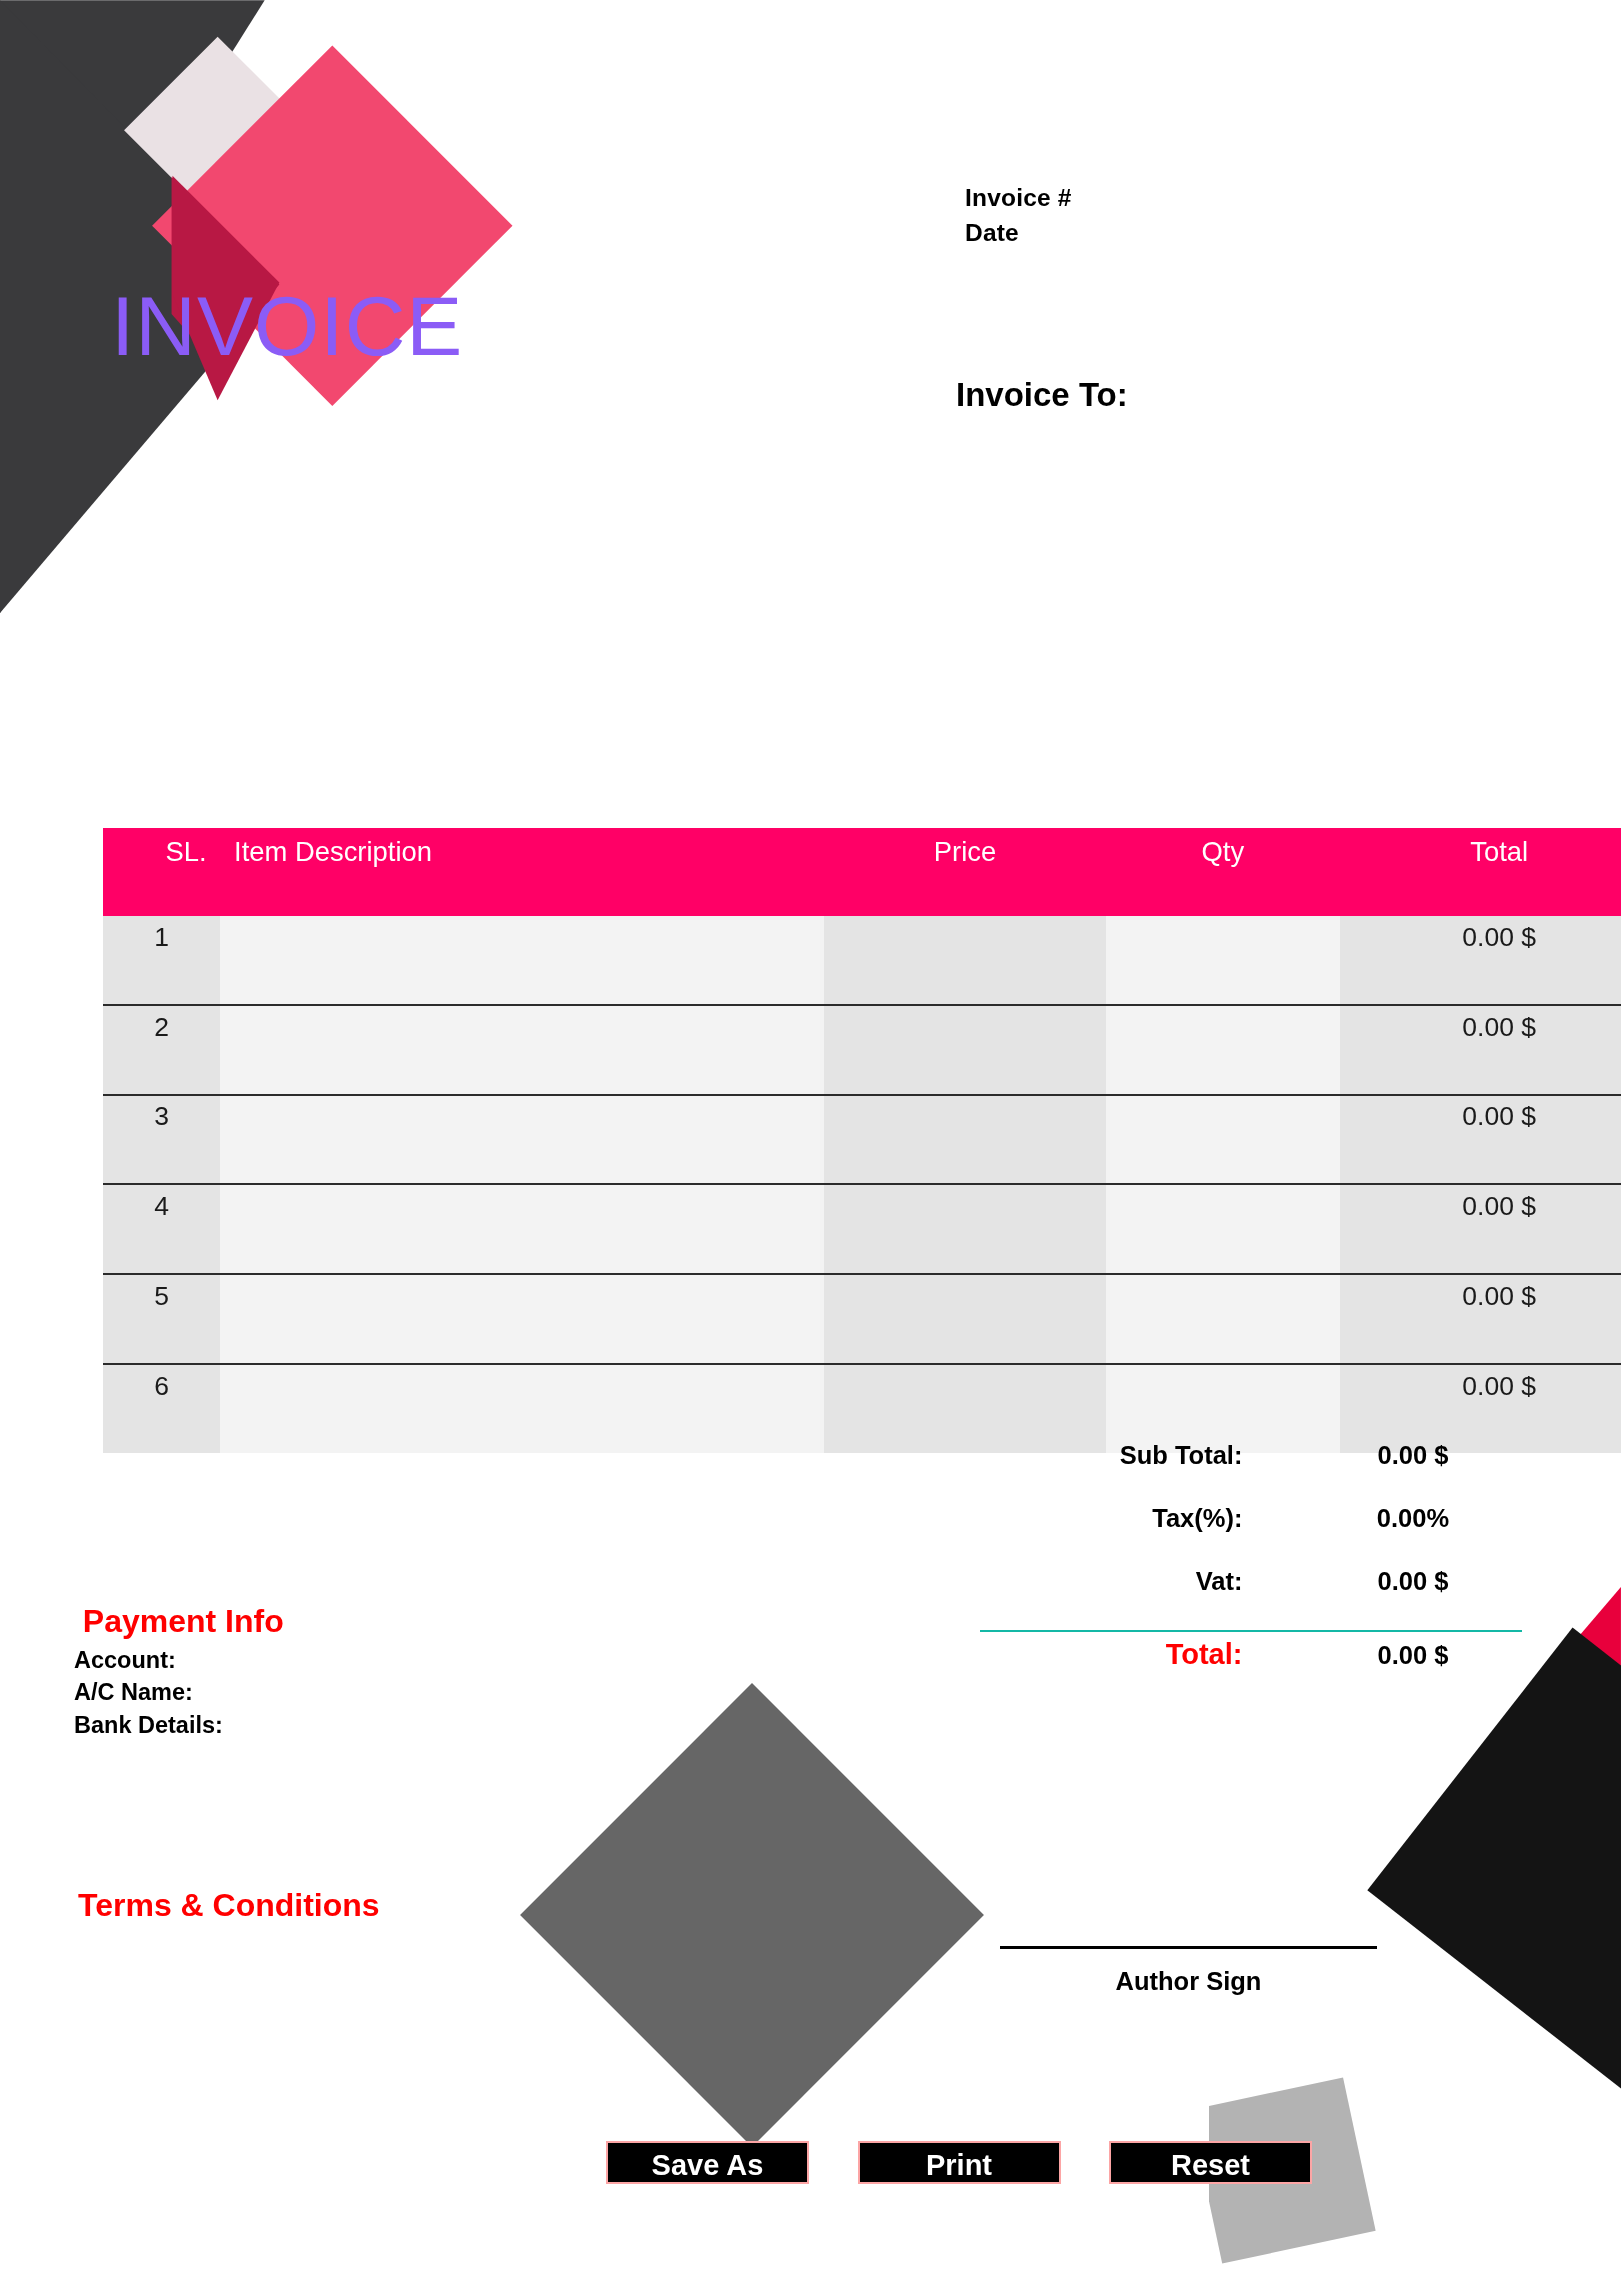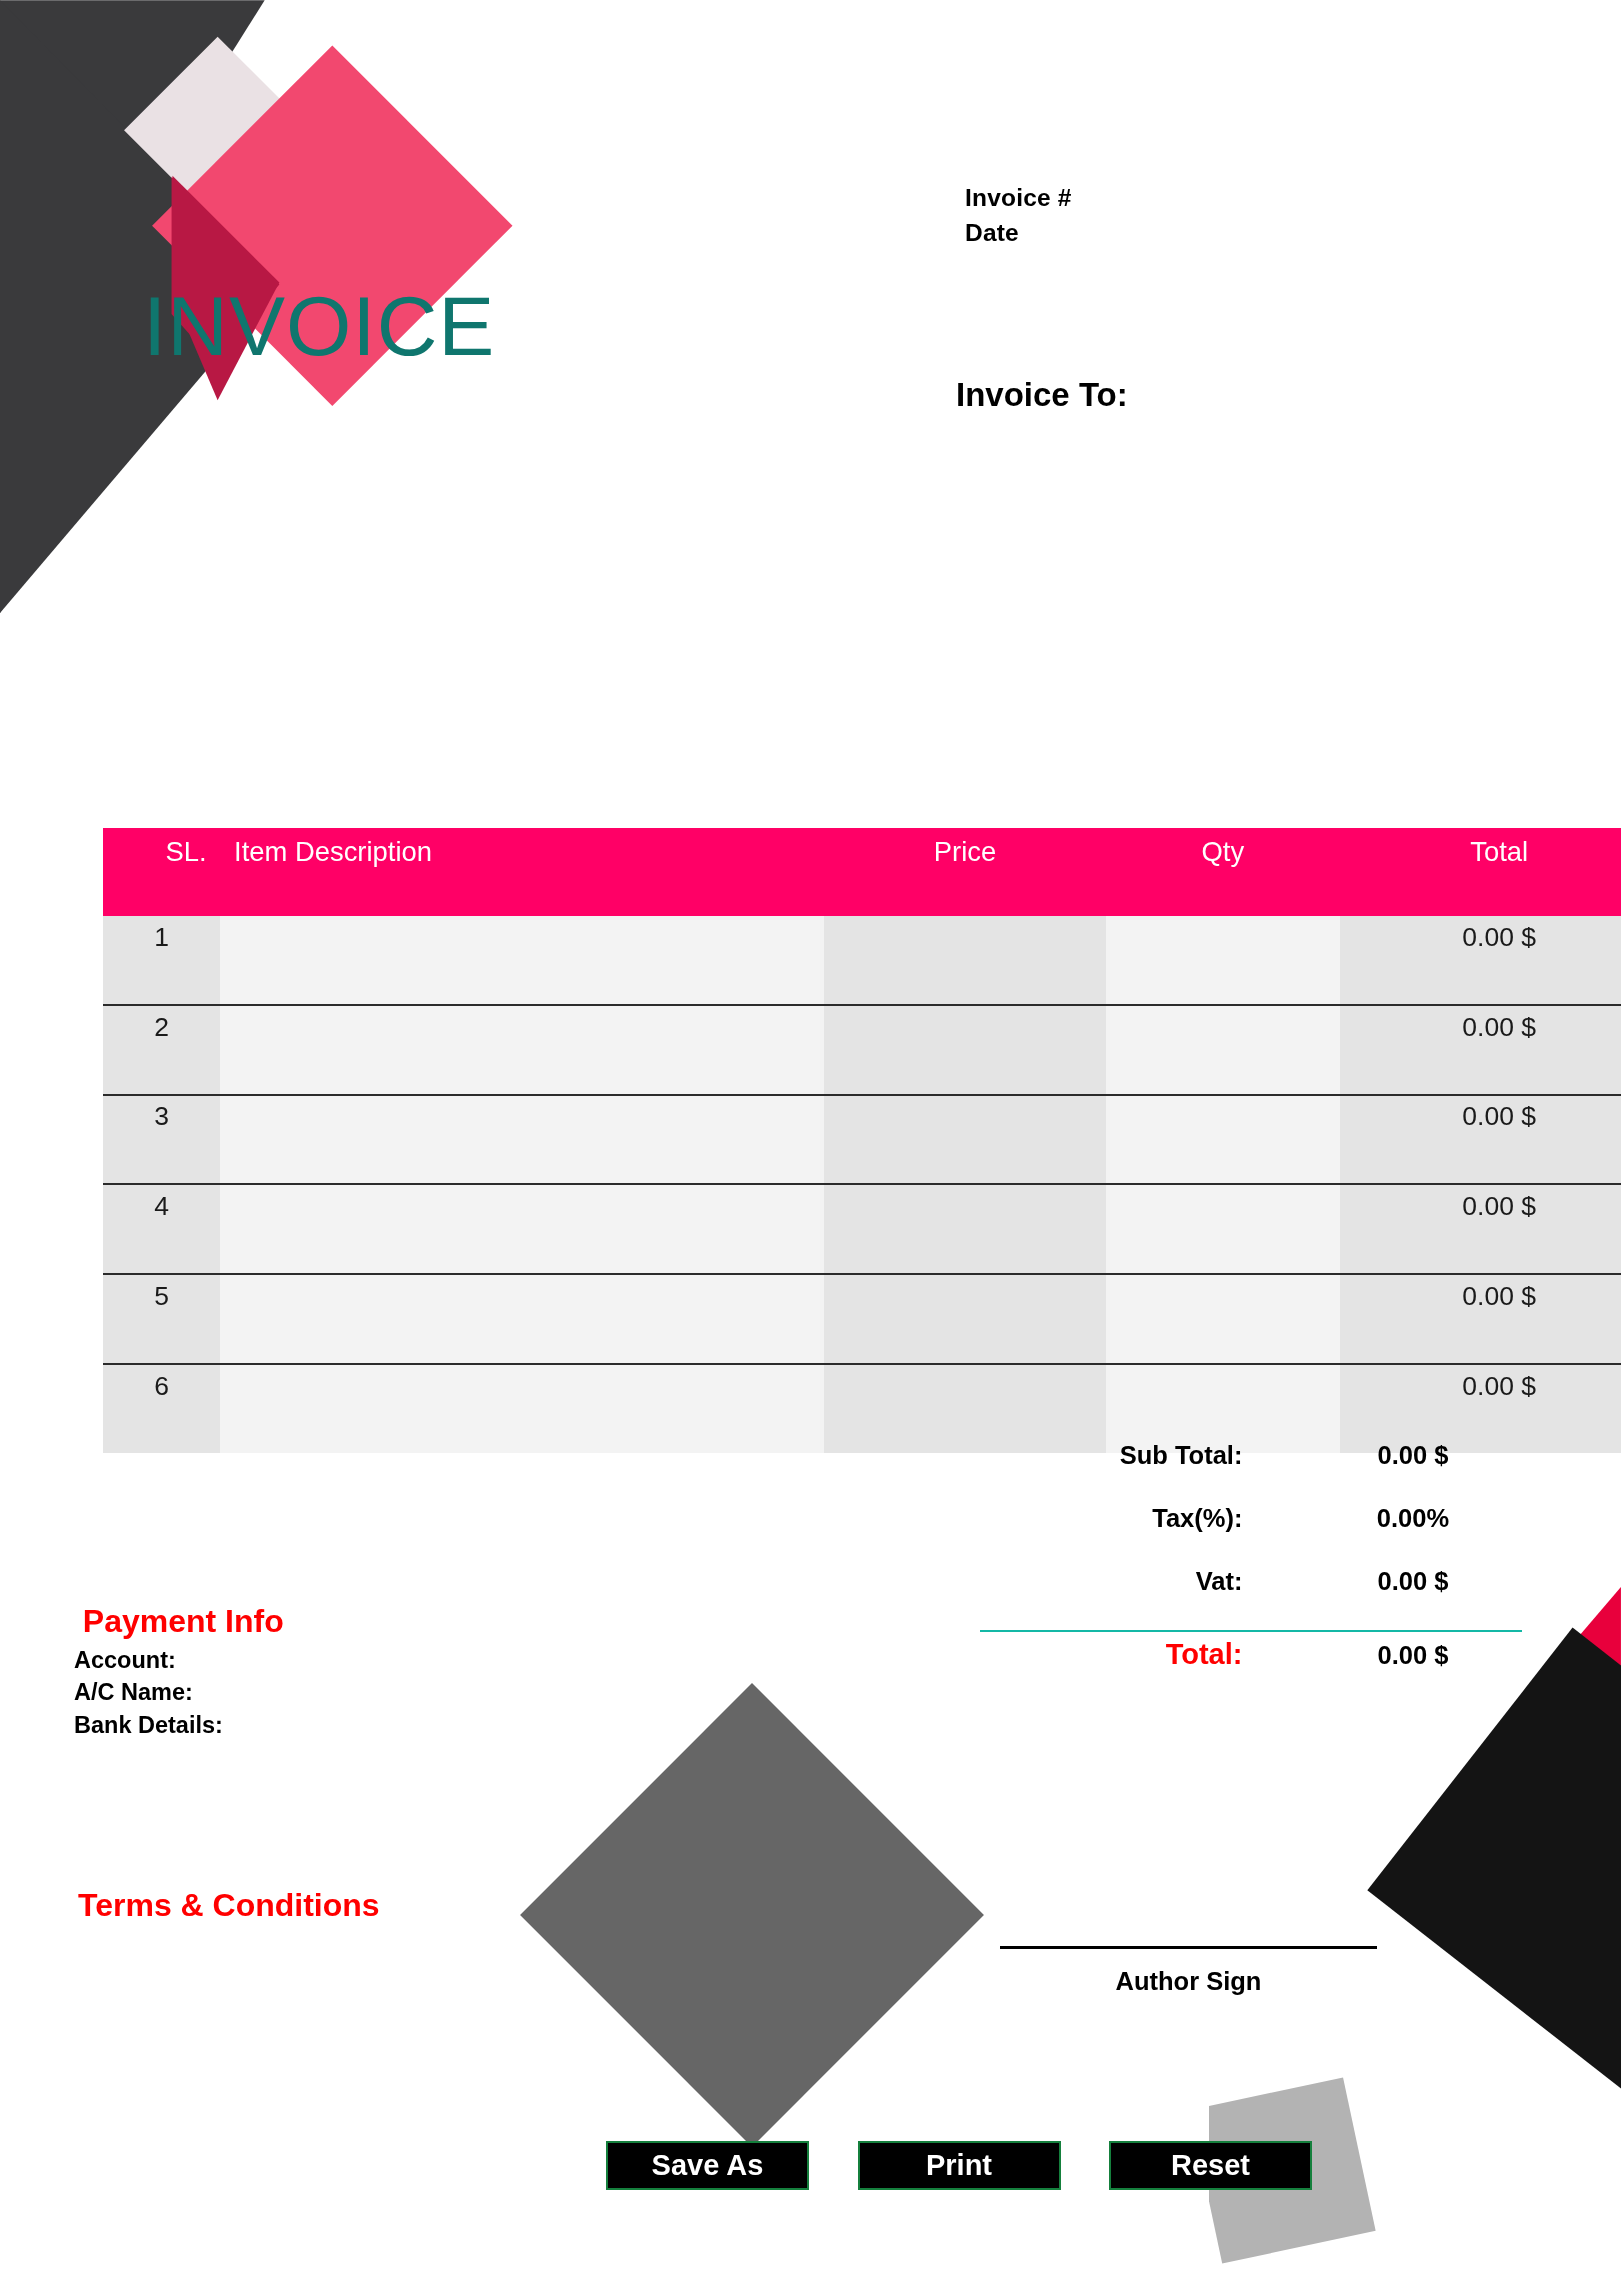--- a/index.html
+++ b/index.html
@@ -28,26 +28,25 @@
     pointer-events: none;
   }
   .header-art svg { display: block; }
 
   .invoice-word {
     position: absolute;
     left: 111px;
     top: 284px;
     font-size: 84px;
     font-weight: 400;
-    color: #0f766e;
+    color: #8b5cf6;
     letter-spacing: 1px;
     line-height: 1;
     white-space: nowrap;
     font-family: "Liberation Sans", sans-serif;
-    margin-left: 32px;
   }
 
   
   .meta-block {
     position: absolute;
     left: 965px;
     top: 181px;
     width: 549px;
   }
   .meta-line {
@@ -220,26 +219,26 @@
     position: absolute;
     left: 606px;
     top: 2141px;
     width: 706px;
     display: flex;
     justify-content: space-between;
   }
   .action-btn {
     background: #000000;
     color: #ffffff;
-    border: 2px solid #15803d;
+    border: 2px solid #fca5a5;
     font-family: "Liberation Sans", sans-serif;
     font-size: 29px;
     font-weight: bold;
     width: 203px;
-    height: 49px;
+    height: 43px;
     line-height: 45px;
     text-align: center;
     padding: 0;
     cursor: pointer;
     box-sizing: border-box;
   }
 </style>
 </head>
 <body>
 

